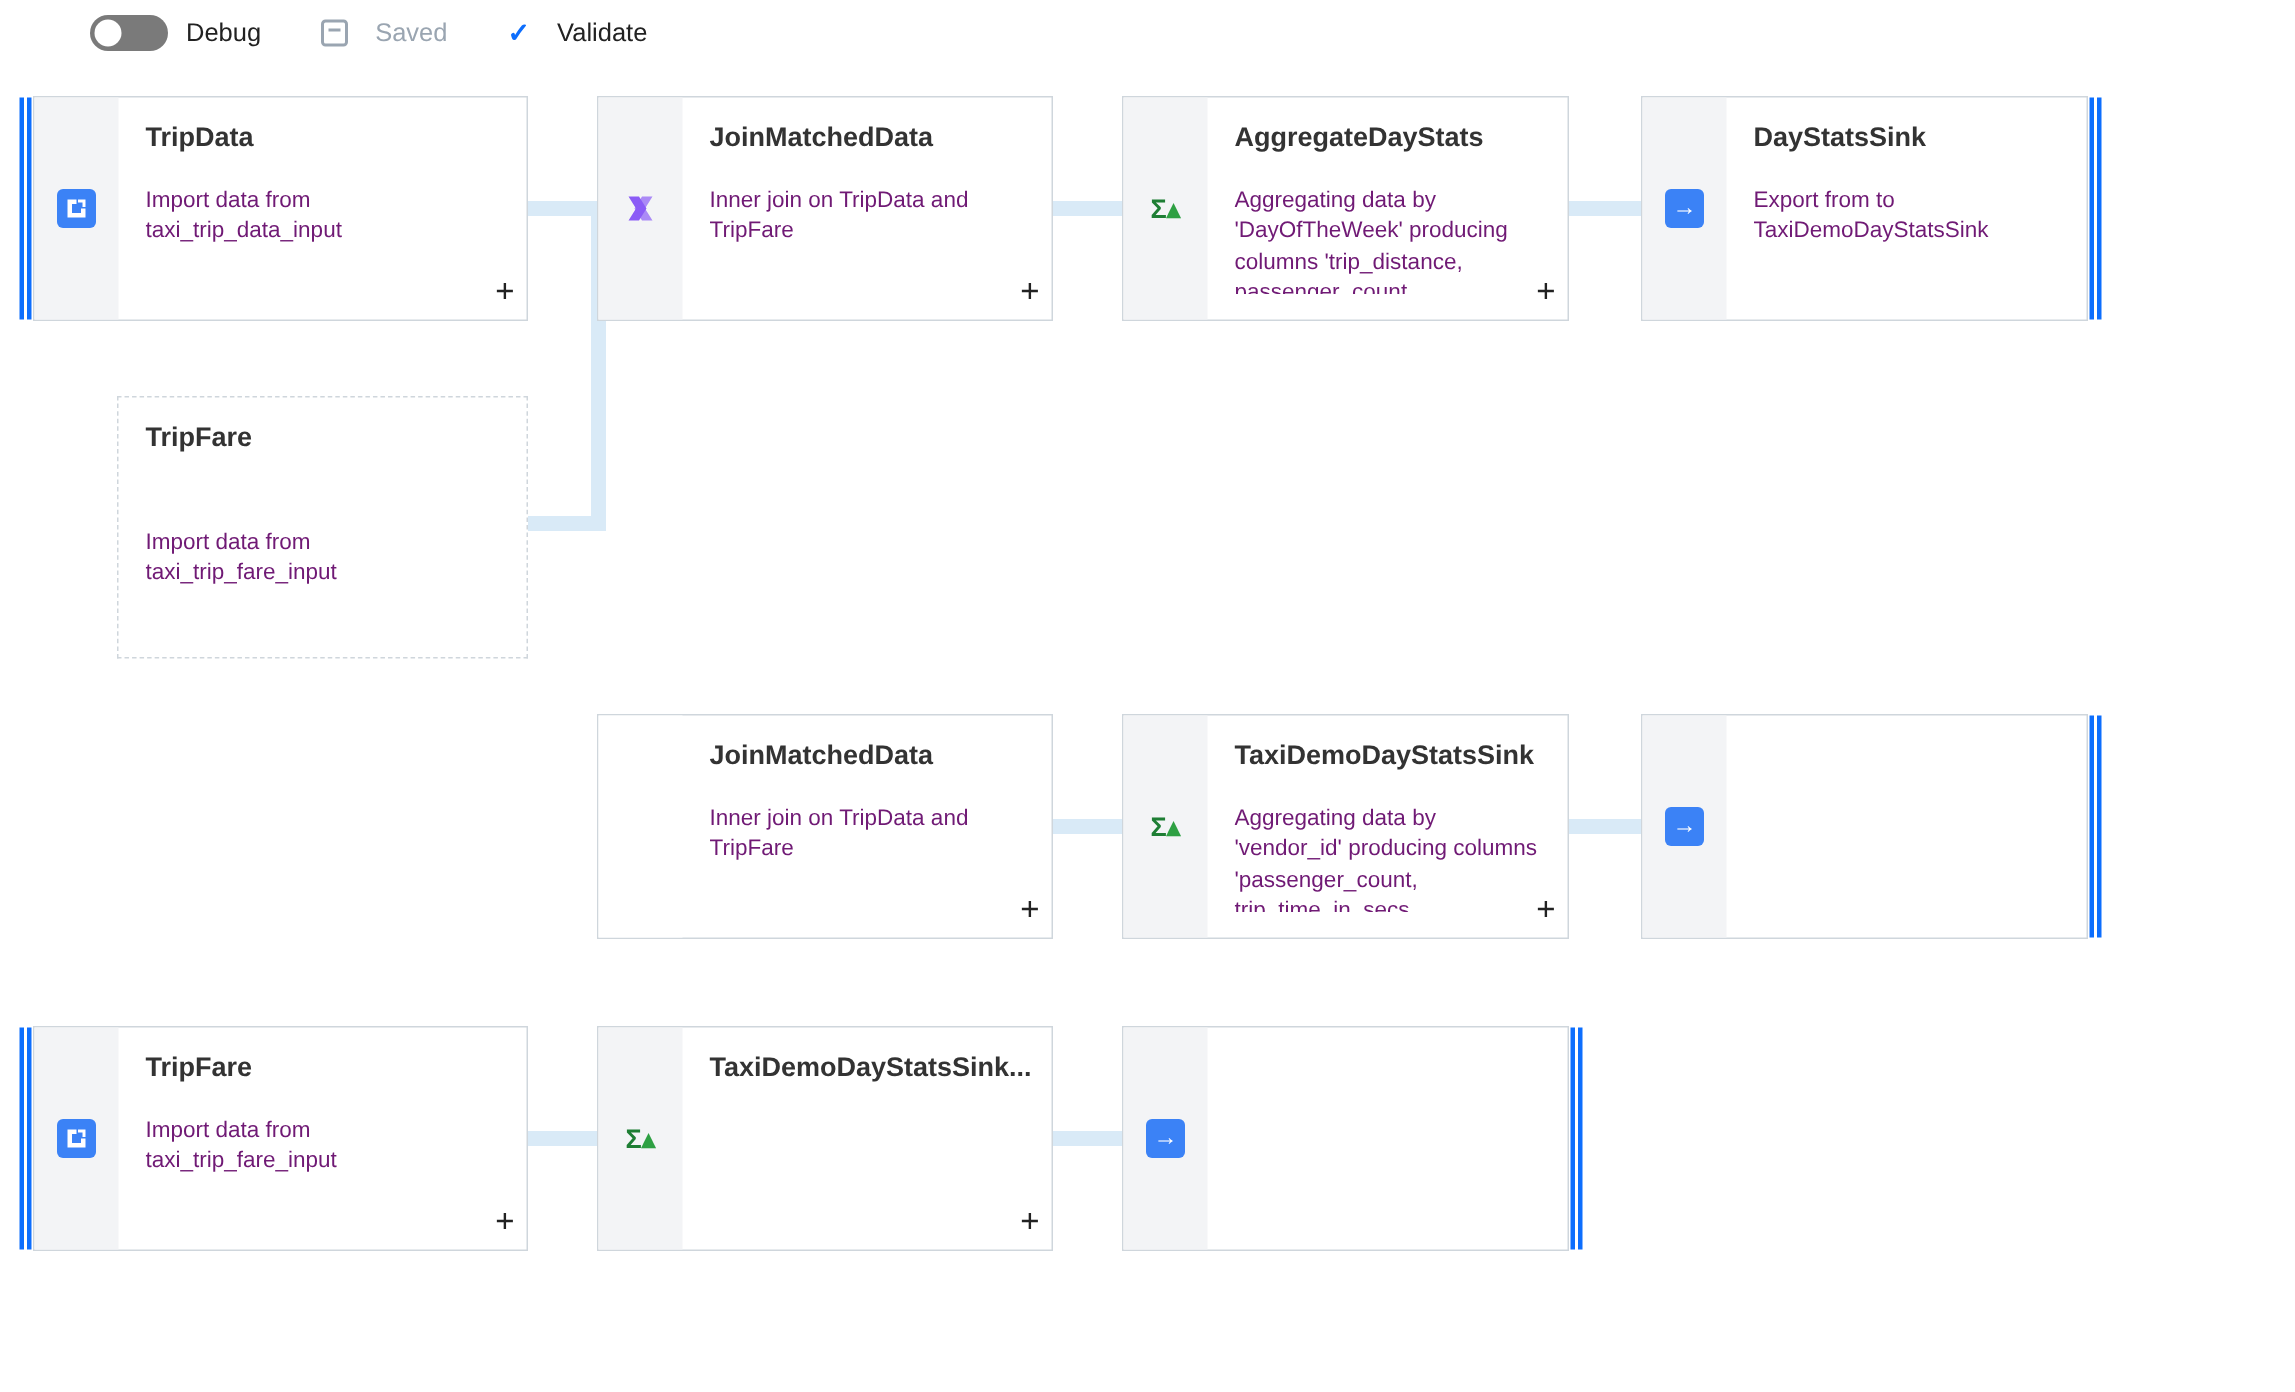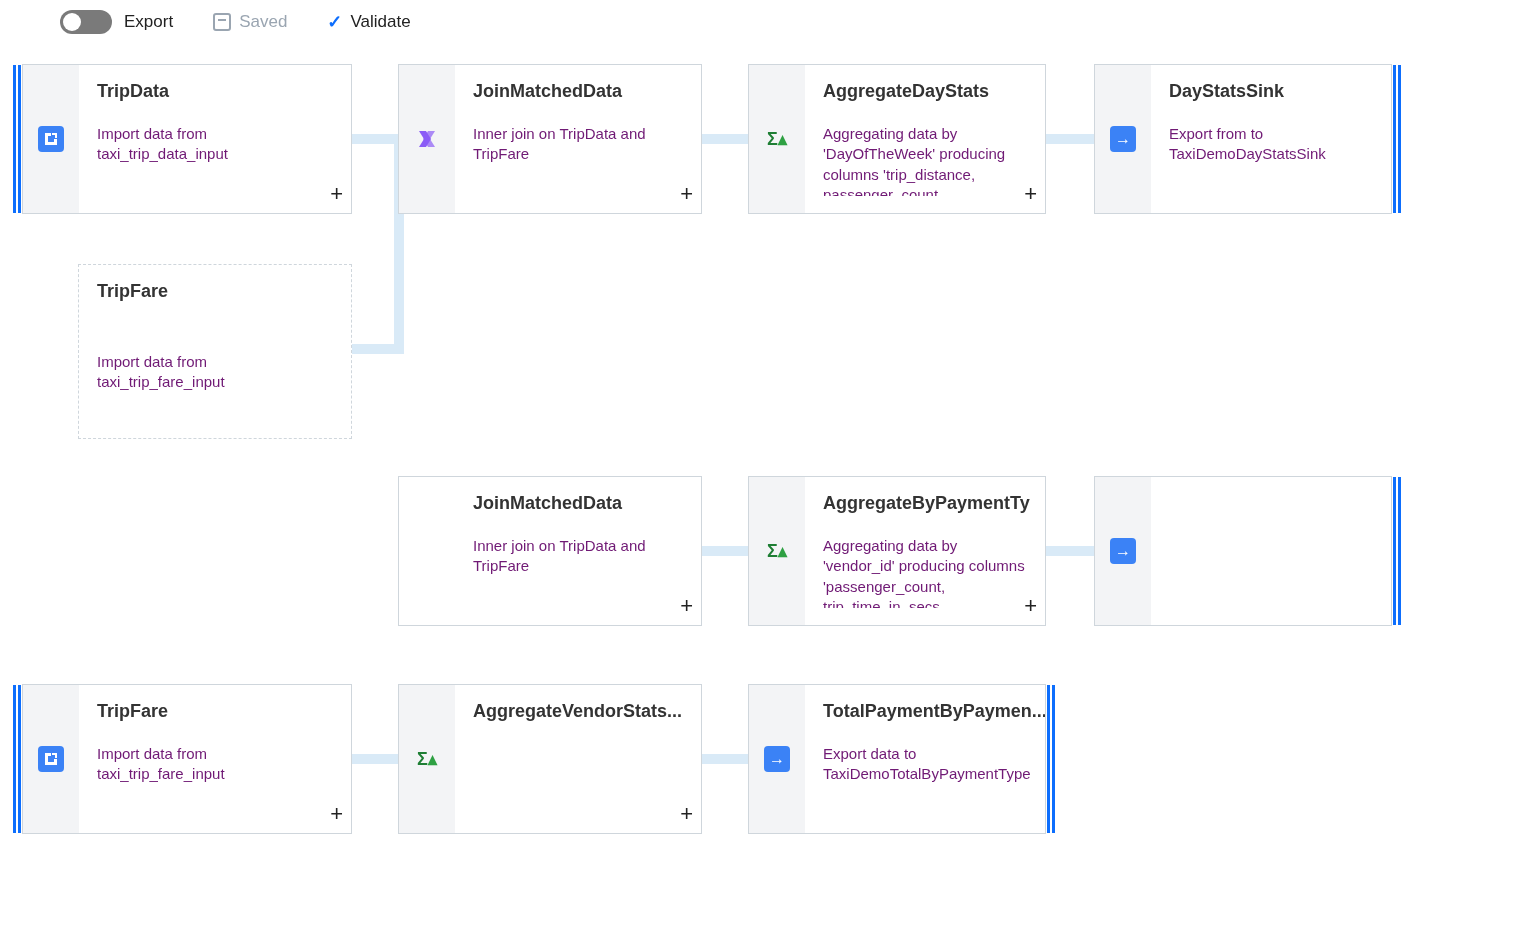--- a/index.html
+++ b/index.html
@@ -31,21 +31,21 @@
     border-radius: 12px;
     background: #7a7a7a;
     position: relative;
   }
   .switch::after{
     content:"";
     position:absolute;
     width:18px;height:18px;border-radius:50%;
     background:#fff;left:3px;top:3px;
   }
-  .tb-item{display:flex;align-items:center;gap:8px;font-size:17px;}
+  .tb-item{display:flex;align-items:center;gap:18px;font-size:17px;}
   .tb-item.saved{color:#9aa5b1;}
   .tb-item.validate{color:#222;}
   .save-ic{width:18px;height:18px;border:2px solid #9aa5b1;border-radius:3px;position:relative;}
   .save-ic::after{content:"";position:absolute;top:4px;left:3px;width:8px;height:2px;background:#9aa5b1;}
   .check-ic{font-size:18px;color:#0d6efd;font-weight:bold;}
 
   .canvas{position:relative;width:1260px;height:884px;}
 
   .node{
     position:absolute;
@@ -97,21 +97,21 @@
     position:absolute;background:#d9eaf7;height:10px;
   }
   .connector.v{width:10px;height:auto;}
 </style>
 </head>
 <body>
 
 <div class="toolbar">
   <div class="toggle">
     <div class="switch"></div>
-    <span>Export</span>
+    <span>Debug</span>
   </div>
   <div class="tb-item saved">
     <span class="save-ic"></span>
     <span>Saved</span>
   </div>
   <div class="tb-item validate">
     <span class="check-ic">✓</span>
     <span>Validate</span>
   </div>
 </div>
@@ -212,21 +212,21 @@
   </div>
 
   <div class="node" style="left:748px;top:432px;width:298px;">
     <div class="icon-slab">
       <div class="ic ic-agg">
           <span style="color:#1e7e34;font-weight:bold">Σ</span>
           <span style="color:#2ea043">▴</span>
         </div>
     </div>
     <div class="body">
-      <div class="title">AggregateByPaymentTy</div>
+      <div class="title">TaxiDemoDayStatsSink</div>
       <div class="desc">Aggregating data by 'vendor_id' producing columns 'passenger_count, trip_time_in_secs, trip_distance,</div>
       <div class="plus">+</div>
     </div>
   </div>
 
   <div class="node" style="left:1094px;top:432px;width:298px;">
     <div class="blue-rails right">
         <div class="rail"></div>
         <div class="rail"></div>
       </div>
@@ -256,32 +256,28 @@
   </div>
 
   <div class="node" style="left:398px;top:640px;width:304px;">
     <div class="icon-slab">
       <div class="ic ic-agg">
           <span style="color:#1e7e34;font-weight:bold">Σ</span>
           <span style="color:#2ea043">▴</span>
         </div>
     </div>
     <div class="body">
-      <div class="title">AggregateVendorStats...</div>
+      <div class="title">TaxiDemoDayStatsSink...</div>
       <div class="plus">+</div>
     </div>
   </div>
 
   <div class="node" style="left:748px;top:640px;width:298px;">
     <div class="blue-rails right">
         <div class="rail"></div>
         <div class="rail"></div>
       </div>
     <div class="icon-slab">
       <div class="ic ic-sink">→</div>
     </div>
-    <div class="body">
-      <div class="title">TotalPaymentByPaymen...</div>
-      <div class="desc">Export data to TaxiDemoTotalByPaymentType</div>
-    </div>
   </div>
 
 </div>
 
 </body></html>

